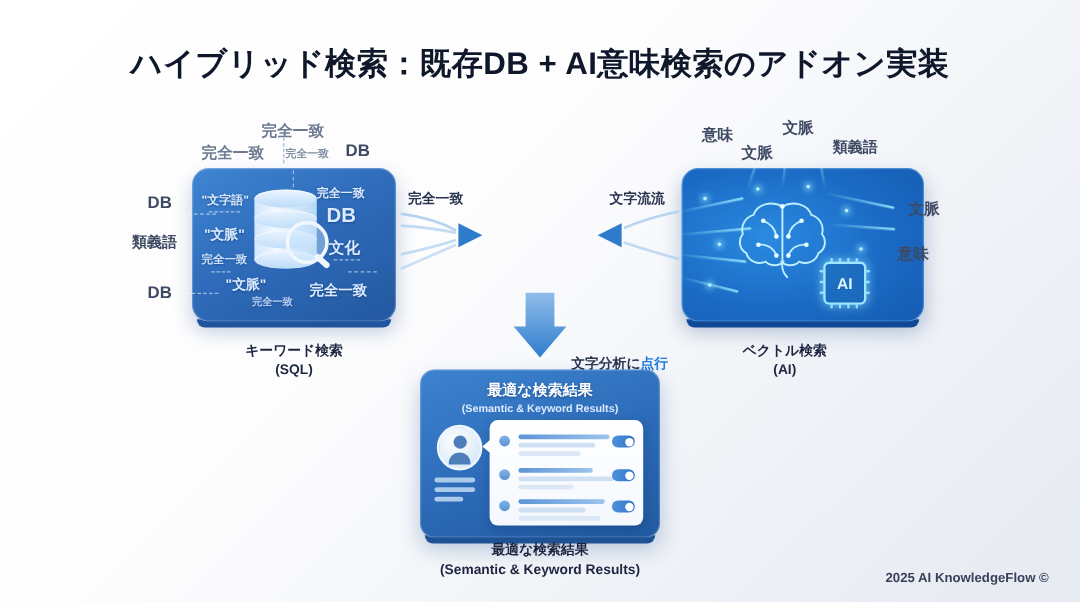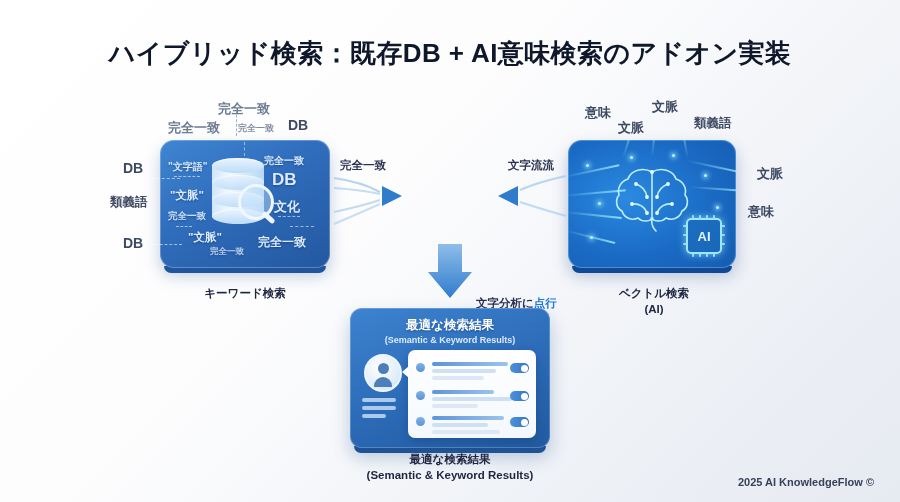--- a/index.html
+++ b/index.html
@@ -43,21 +43,21 @@
   .magnifier .handle{position:absolute;left:25px;top:26px;width:15px;height:4.5px;
     background:#f0f7ff;border-radius:3px;transform:rotate(42deg);transform-origin:left center;}
   .kw-word{position:absolute;color:#dbeaff;white-space:nowrap;font-weight:bold;
     text-shadow:0 1px 2px rgba(0,40,90,.45);}
   .dashseg{position:absolute;border-top:1.4px dashed rgba(255,255,255,.55);}
 
   .out-label{position:absolute;color:#6c7b92;font-weight:bold;white-space:nowrap;}
   .out-dark{color:#3e4a63;}
 
   
-  #vec-panel{left:568px;top:140px;width:168px;height:128px;
+  #vec-panel{left:568px;top:140px;width:202px;height:128px;
     background:radial-gradient(120% 110% at 35% 45%,#2b8ae0 0%,#1a6ac4 42%,#114fa0 100%);
     box-shadow:0 8px 16px rgba(30,70,140,.30), 0 0 0 1px rgba(160,220,255,.35) inset;}
   #vec-panel:after{content:"";position:absolute;left:4px;right:4px;bottom:-5px;height:7px;
     border-radius:0 0 12px 12px;background:#0f4a97;z-index:-1;}
   .glow-ray{position:absolute;background:linear-gradient(90deg,rgba(140,235,255,0),rgba(160,240,255,.85));
     height:1.6px;border-radius:2px;filter:blur(.3px);}
   .spark{position:absolute;width:3px;height:3px;border-radius:50%;background:#b6f0ff;
     box-shadow:0 0 5px 1.5px rgba(150,235,255,.85);}
   .brain{position:absolute;left:44px;top:26px;width:80px;height:66px;}
   .chip{position:absolute;left:118px;top:78px;width:32px;height:32px;border-radius:5px;
@@ -159,20 +159,21 @@
   <div class="out-label out-dark" style="left:123px;top:160px;font-size:14px;">DB</div>
   <div class="out-label out-dark" style="left:110px;top:194px;font-size:12.5px;">類義語</div>
   <div class="out-label out-dark" style="left:123px;top:235px;font-size:14px;">DB</div>
 
   <div class="dashseg" style="left:136px;top:178px;width:44px;"></div>
   <div class="dashseg" style="left:150px;top:244px;width:32px;"></div>
   <div class="dashseg" style="left:236px;top:110px;width:1px;height:26px;border-top:none;border-left:1.4px dashed rgba(120,150,190,.7);"></div>
 
   <div class="panel-caption" style="left:160px;top:286px;width:170px;">
     <div>キーワード検索</div>
+    <div>(SQL)</div>
   </div>
 
   <div class="panel" id="vec-panel">
     <div class="inner">
       <div class="glow-ray" style="left:-4px;top:30px;width:56px;transform:rotate(-12deg);"></div>
       <div class="glow-ray" style="left:-4px;top:52px;width:62px;transform:rotate(-5deg);"></div>
       <div class="glow-ray" style="left:-4px;top:74px;width:58px;transform:rotate(6deg);"></div>
       <div class="glow-ray" style="left:-2px;top:96px;width:50px;transform:rotate(14deg);"></div>
       <div class="glow-ray" style="left:118px;top:26px;width:60px;transform:rotate(12deg);"></div>
       <div class="glow-ray" style="left:122px;top:48px;width:56px;transform:rotate(4deg);"></div>

